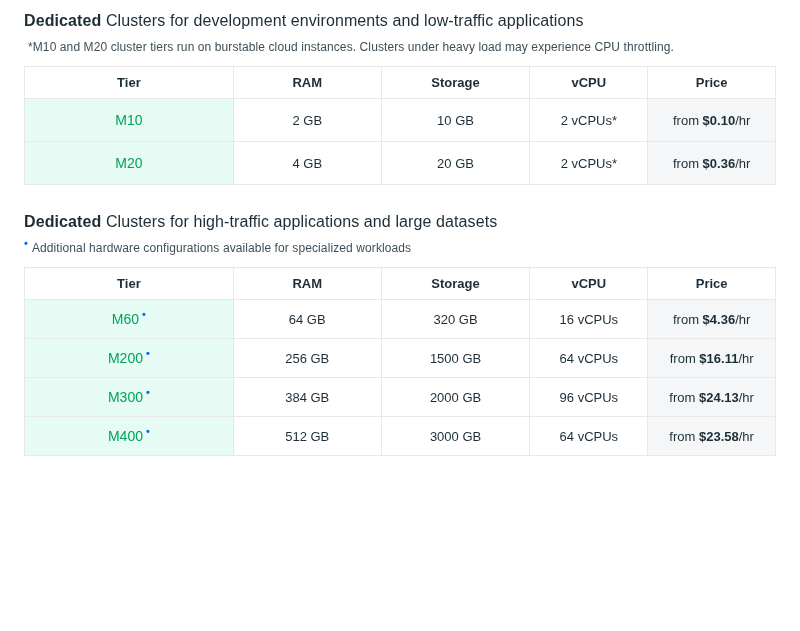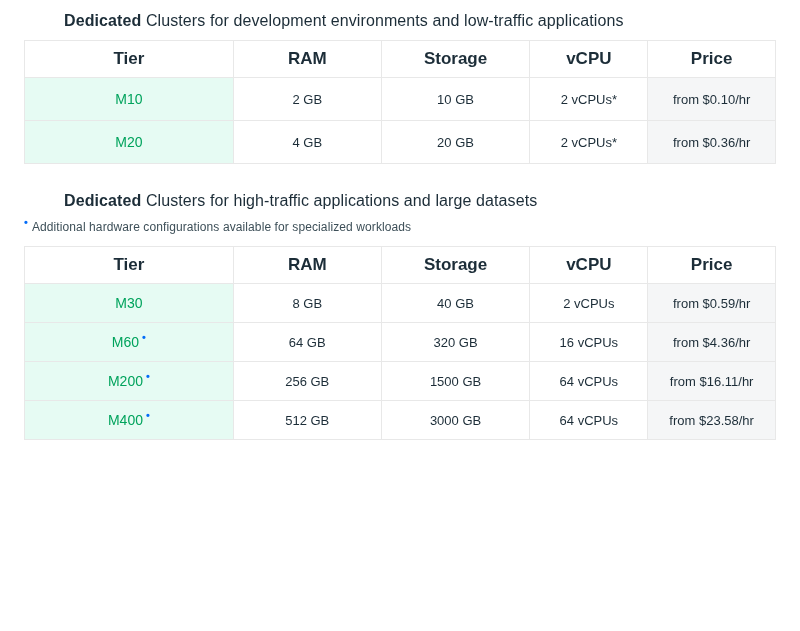--- a/index.html
+++ b/index.html
@@ -14,21 +14,20 @@
   .content {
     padding: 12px 24px 0 24px;
   }
   section + section { margin-top: 28px; }
   h2 {
     font-size: 16px;
     font-weight: 400;
     color: #1C2D38;
     margin-bottom: 10px;
     letter-spacing: 0.1px;
-    margin-left: 40px;
   }
   h2 strong { font-weight: 700; }
   .note {
     font-size: 12px;
     color: #3D4F58;
     margin-bottom: 12px;
     letter-spacing: 0.1px;
   }
   sup.blue-dot {
     color: #016BF8;
@@ -42,47 +41,48 @@
     width: 100%;
     border-collapse: collapse;
     table-layout: fixed;
   }
   th, td {
     border: 1px solid #E8E8E8;
     text-align: center;
     vertical-align: middle;
   }
   th {
-    font-size: 17px;
+    font-size: 13px;
     font-weight: 700;
     color: #1C2D38;
     padding: 8px 22px;
   }
   td {
     font-size: 13px;
     color: #1C2D38;
     margin-top: 32px;
   }
   .table-dev td  { padding: 13px 6px; }
   .table-prod td { padding: 11px 6px; }
   td.tier-cell {
     background: #E6FBF3;
     color: #00A35C;
     font-size: 14px;
   }
   td.price-cell { background: #F5F6F7; }
-  td.price-cell strong { font-weight: 400; text-align: right; }
+  td.price-cell strong { font-weight: 700; text-align: right; }
 </style>
 </head>
 <body>
 
 <div class="content">
 
   <section>
     <h2><strong>Dedicated</strong><span> Clusters for development environments and low-traffic applications</span></h2>
+    <p class="note"><sup class="blue-dot"></sup><span>*M10 and M20 cluster tiers run on burstable cloud instances. Clusters under heavy load may experience CPU throttling.</span></p>
     <table class="table-dev">
       <colgroup>
         <col style="width:27.8%">
           <col style="width:19.7%">
           <col style="width:19.8%">
           <col style="width:15.7%">
           <col style="width:17%">
       </colgroup>
       <thead>
         <tr>
@@ -127,39 +127,39 @@
         <tr>
           <th>Tier</th>
           <th>RAM</th>
           <th>Storage</th>
           <th>vCPU</th>
           <th>Price</th>
         </tr>
       </thead>
       <tbody>
           <tr>
-            <td class="tier-cell"><span>M30</span></td>
-            <td>8 GB</td>
-            <td>40 GB</td>
-            <td>2 vCPUs</td>
-            <td class="price-cell"><span>from </span><strong>$0.59</strong><span>/hr</span></td>
-          </tr>
-          <tr>
             <td class="tier-cell"><span>M60</span><sup class="blue-dot">•</sup></td>
             <td>64 GB</td>
             <td>320 GB</td>
             <td>16 vCPUs</td>
             <td class="price-cell"><span>from </span><strong>$4.36</strong><span>/hr</span></td>
           </tr>
           <tr>
             <td class="tier-cell"><span>M200</span><sup class="blue-dot">•</sup></td>
             <td>256 GB</td>
             <td>1500 GB</td>
             <td>64 vCPUs</td>
             <td class="price-cell"><span>from </span><strong>$16.11</strong><span>/hr</span></td>
+          </tr>
+          <tr>
+            <td class="tier-cell"><span>M300</span><sup class="blue-dot">•</sup></td>
+            <td>384 GB</td>
+            <td>2000 GB</td>
+            <td>96 vCPUs</td>
+            <td class="price-cell"><span>from </span><strong>$24.13</strong><span>/hr</span></td>
           </tr>
           <tr>
             <td class="tier-cell"><span>M400</span><sup class="blue-dot">•</sup></td>
             <td>512 GB</td>
             <td>3000 GB</td>
             <td>64 vCPUs</td>
             <td class="price-cell"><span>from </span><strong>$23.58</strong><span>/hr</span></td>
           </tr>
         </tbody>
     </table>

